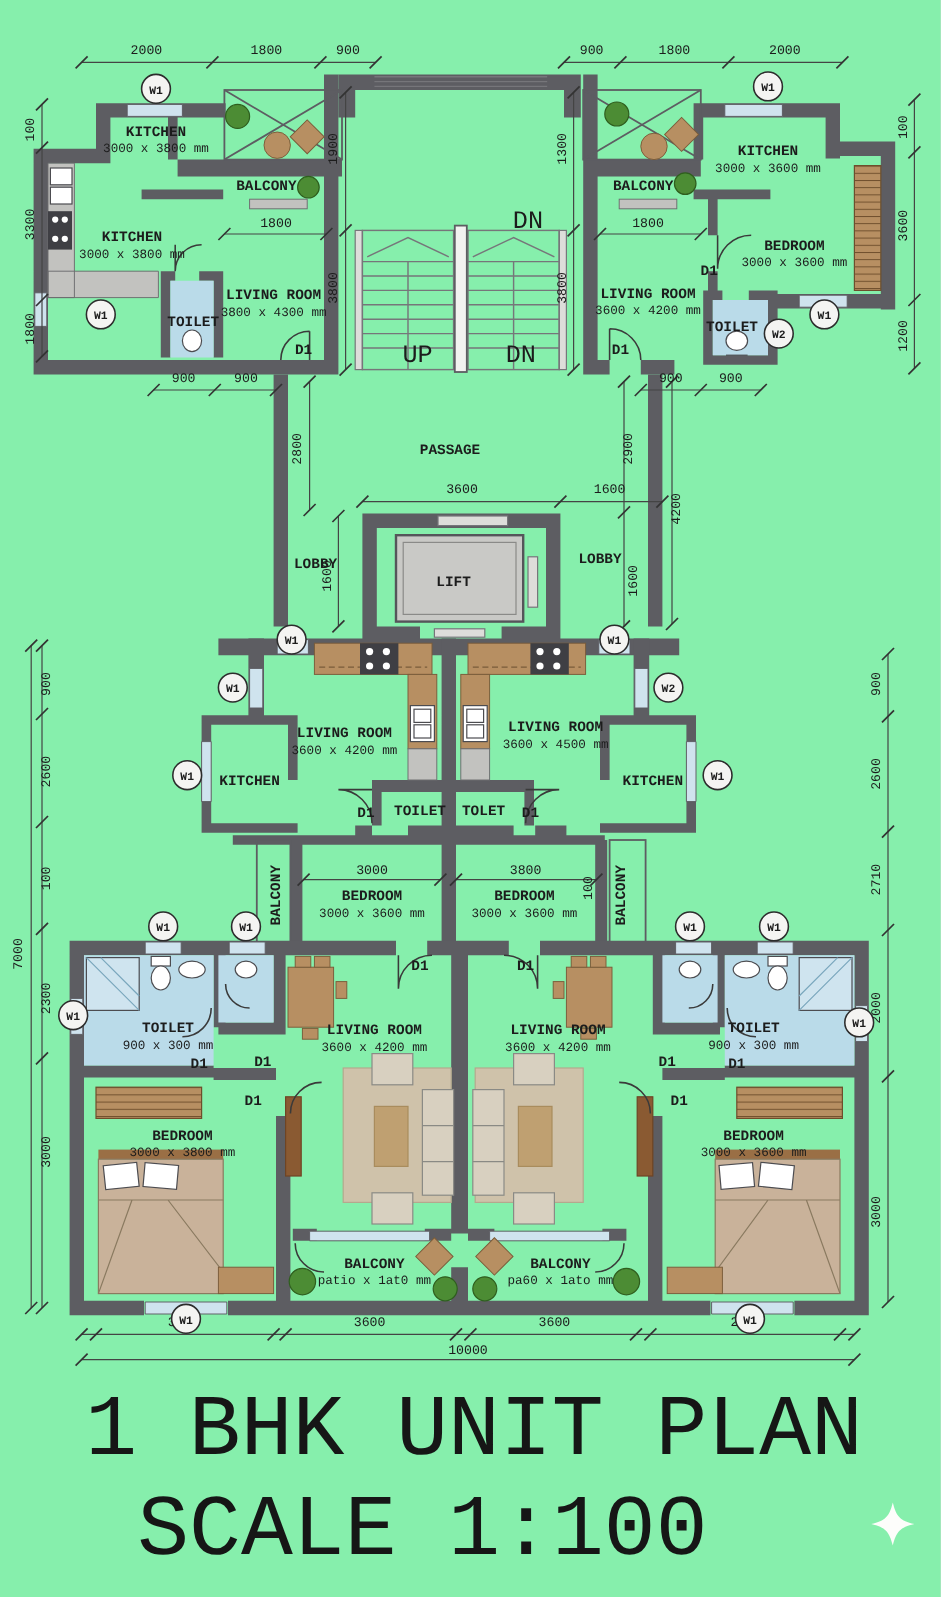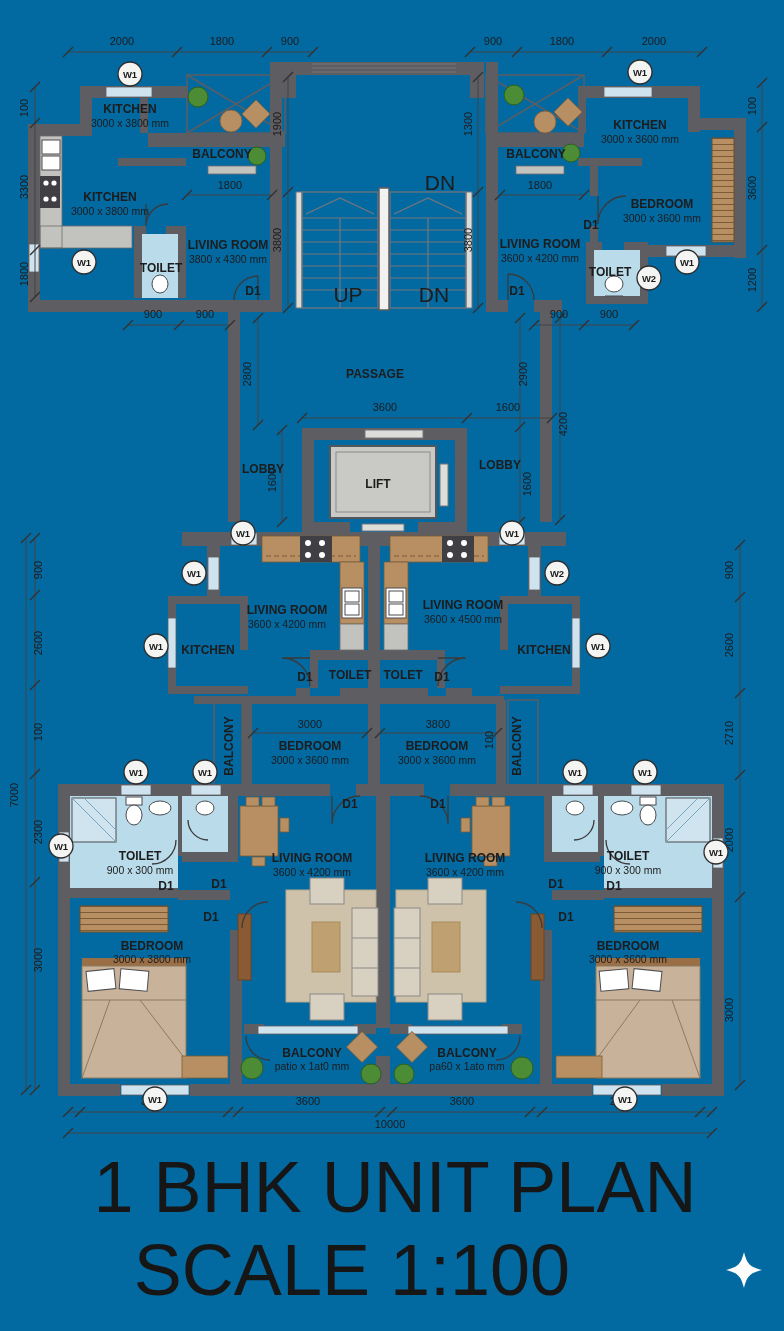--- a/index.html
+++ b/index.html
@@ -1,17 +1,17 @@
 <!DOCTYPE html>
 <html><head>
 <meta charset="utf-8">
 <style>
   html,body{margin:0;padding:0;background:#d8d8d6;}
-  #page{position:relative;width:784px;height:1331px;background:#0369a1;overflow:hidden;
-        font-family:Liberation Sans, sans-serif;}
+  #page{position:relative;width:784px;height:1331px;background:#86efac;overflow:hidden;
+        font-family:Liberation Mono, monospace;}
   svg{position:absolute;left:0;top:0;}
   text{fill:#1c1c1c;}
   .rl{font-size:12px;font-weight:bold;text-anchor:middle;}
   .rs{font-size:10.5px;text-anchor:middle;}
   .dm{font-size:11px;text-anchor:middle;}
   .big{font-size:21px;text-anchor:middle;}
   .wt{font-size:9.5px;text-anchor:middle;font-weight:bold;}
   .d1{font-size:12px;font-weight:bold;text-anchor:middle;}
   .ttl{font-size:72px;text-anchor:middle;fill:#161616;}
   .wall{fill:#5d5d62;}

